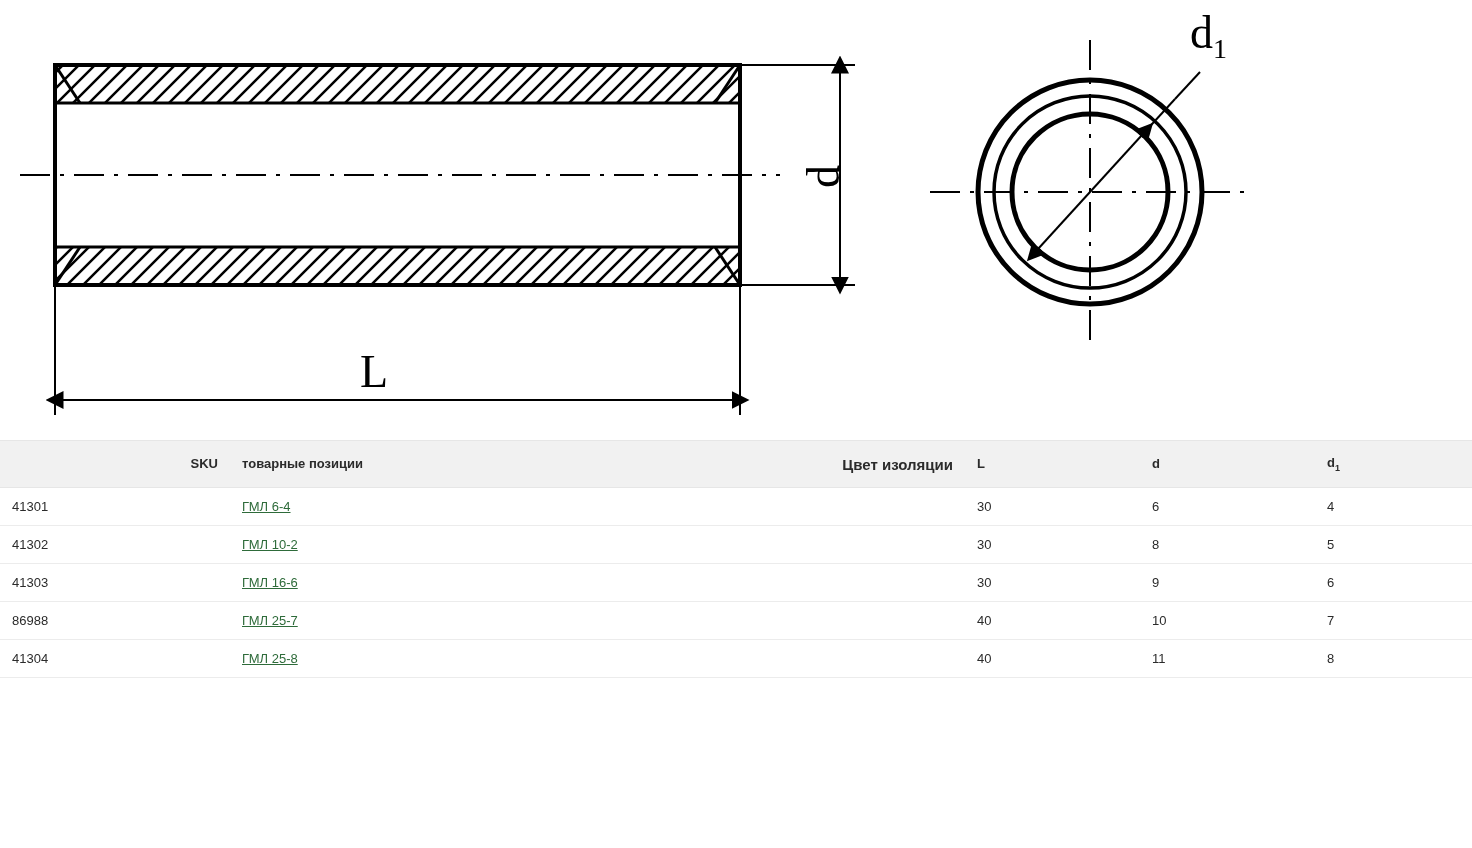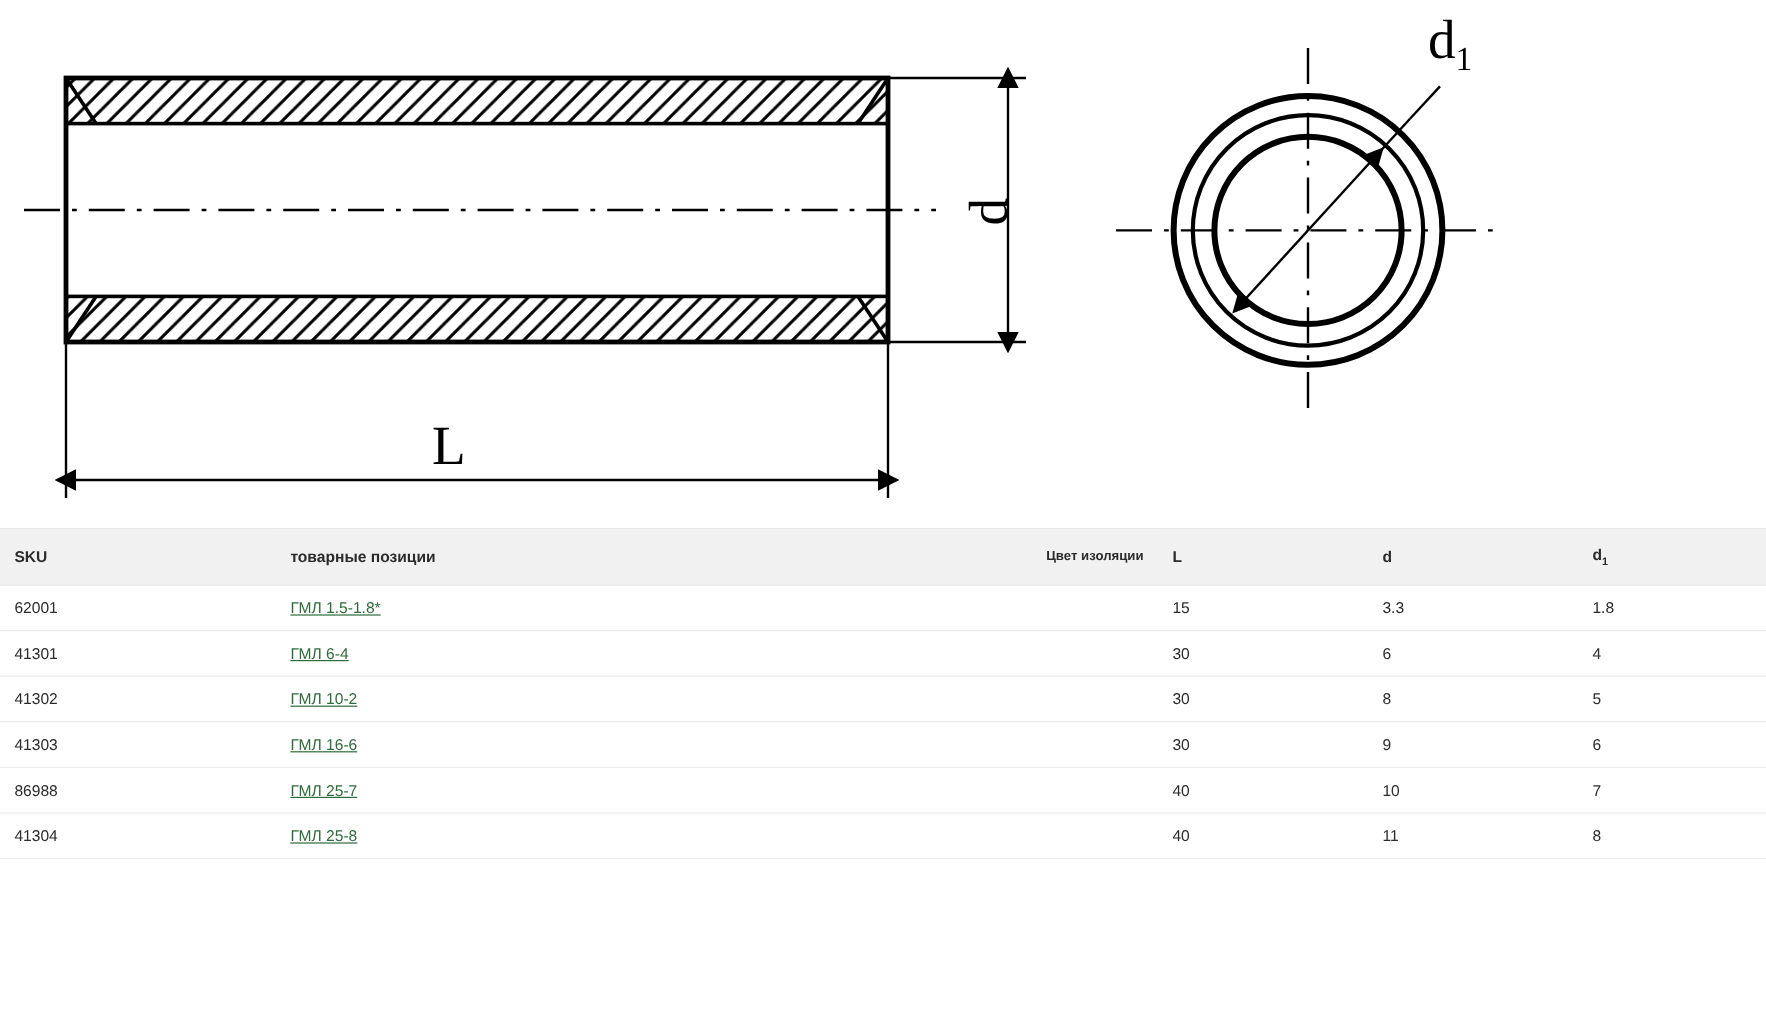--- a/index.html
+++ b/index.html
@@ -41,33 +41,33 @@
     border-bottom: 1px solid #e6e6e6;
     color: #2b2b2b;
   }
   tbody td {
     padding: 11px 12px;
     border-bottom: 1px solid #ececec;
     vertical-align: middle;
     font-size: 13px;
     color: #2b2b2b;
   }
-  .col-sku   { width: 230px; }
+  .col-sku   { width: 230px; text-align: right; }
   .col-name  { width: 735px; position: relative; }
   .col-L     { width: 175px; }
   .col-d     { width: 175px; }
   .col-d1    { width: 157px; }
   .name-header-left { font-weight: 700; margin-top: 36px; }
   .name-header-right {
     position: absolute;
     right: 12px;
     top: 50%;
     transform: translateY(-50%);
     font-weight: 700;
-    font-size: 11px;
+    font-size: 15px;
   }
   a.product-link {
     color: #2e6b3a;
     text-decoration: underline;
     font-size: 13px;
   }
   th .sub { font-size: 9px; vertical-align: sub; }
 </style>
 </head>
 <body>
@@ -141,27 +141,20 @@
       </th>
       <th class="col-L">L</th>
       <th class="col-d">d</th>
       <th class="col-d1">
         <span>d</span><span class="sub">1</span>
       </th>
     </tr>
   </thead>
   <tbody>
       <tr>
-        <td>62001</td>
-        <td><a class="product-link" href="#">ГМЛ 1.5-1.8*</a></td>
-        <td>15</td>
-        <td>3.3</td>
-        <td>1.8</td>
-      </tr>
-      <tr>
         <td>41301</td>
         <td><a class="product-link" href="#">ГМЛ 6-4</a></td>
         <td>30</td>
         <td>6</td>
         <td>4</td>
       </tr>
       <tr>
         <td>41302</td>
         <td><a class="product-link" href="#">ГМЛ 10-2</a></td>
         <td>30</td>

